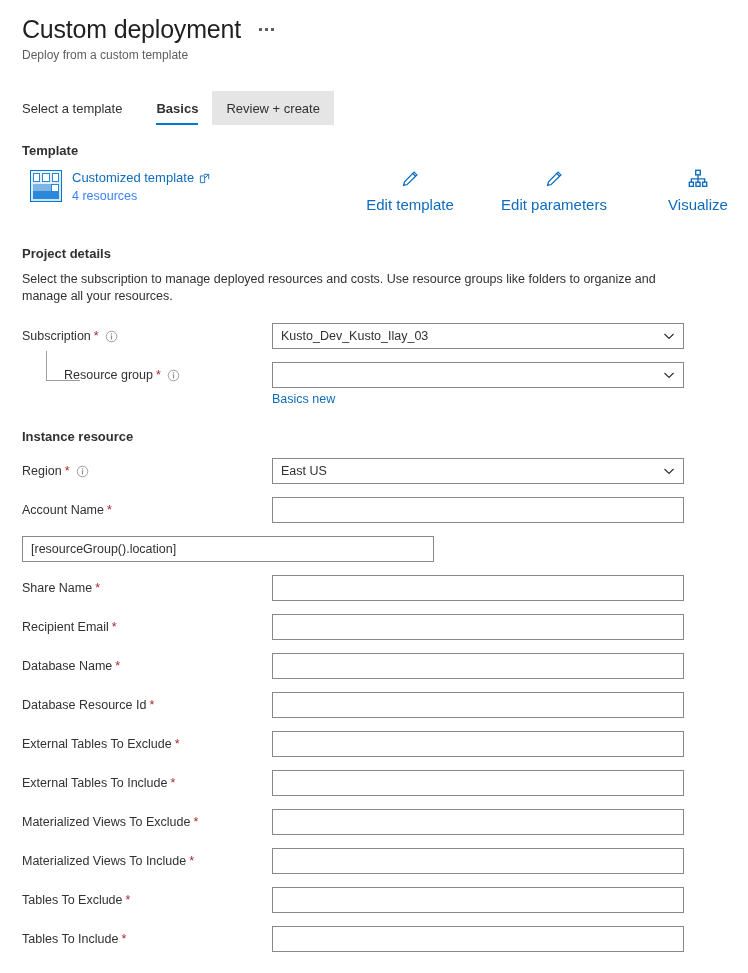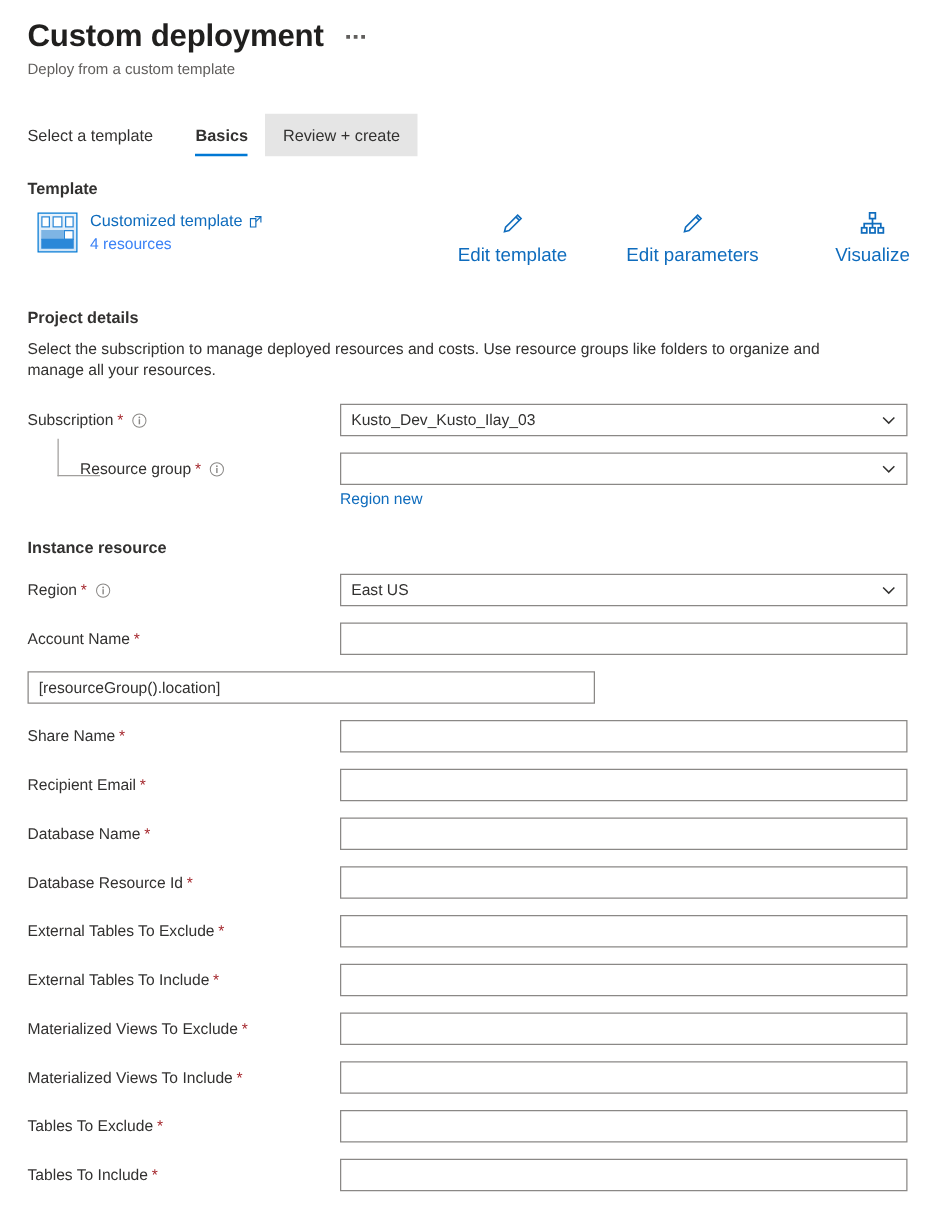--- a/index.html
+++ b/index.html
@@ -11,21 +11,21 @@
     color: #323130;
     overflow: hidden;
   }
 
   .page { position: relative; width: 748px; height: 973px; }
 
   
   .header { padding: 14px 0 0 22px; }
   .title-row { display: flex; align-items: flex-start; }
   .page-title {
-    font-size: 25px; font-weight: 700; line-height: 30px;
+    font-size: 25px; font-weight: 400; line-height: 30px;
     color: #201f1e; letter-spacing: -0.2px; margin: 0;
   }
   .ellipsis-btn {
     margin-left: 16px; margin-top: 12px;
     display: flex; align-items: center; gap: 3px;
     cursor: pointer; padding: 2px;
   }
   .ellipsis-btn i {
     width: 3px; height: 3px; background: #605e5c; display: block;
   }
@@ -124,21 +124,21 @@
   }
   .f-label {
     width: 250px; flex: none; font-size: 12.5px; color: #323130;
     line-height: 26px; display: flex; align-items: center;
     padding-right: 8px;
   }
   .f-label.indent { padding-left: 42px; }
   .req { color: #a4262c; margin-left: 3px; }
   .info-ic { margin-left: 6px; display: inline-flex; cursor: pointer; }
 
-  .f-control { position: relative; width: 454px; flex: none; }
+  .f-control { position: relative; width: 412px; flex: none; }
   .inp {
     width: 100%; height: 26px; border: 1px solid #8a8886;
     background: #fff; font-size: 12.5px; color: #323130;
     padding: 0 8px; line-height: 24px; font-family: inherit;
     outline: none; display: block;
   }
   .chev {
     position: absolute; right: 9px; top: 0; height: 26px;
     display: flex; align-items: center; pointer-events: none;
   }
@@ -279,21 +279,21 @@
           </svg>
         </span>
       </div>
       <div class="f-control">
         <input class="inp" readonly="" value="" style="">
         <span class="chev">
           <svg width="12" height="12" viewBox="0 0 12 12">
               <path d="M1.5 4 L6 8.5 L10.5 4" fill="none" stroke="#323130" stroke-width="1.2"></path>
             </svg>
         </span>
-        <span class="create-new">Region new</span>
+        <span class="create-new">Basics new</span>
       </div>
     </div>
 
     <div class="section-head instance">Instance resource</div>
 
     <div>
 
       <div class="field">
         <div class="f-label">
           <span>Region</span>

